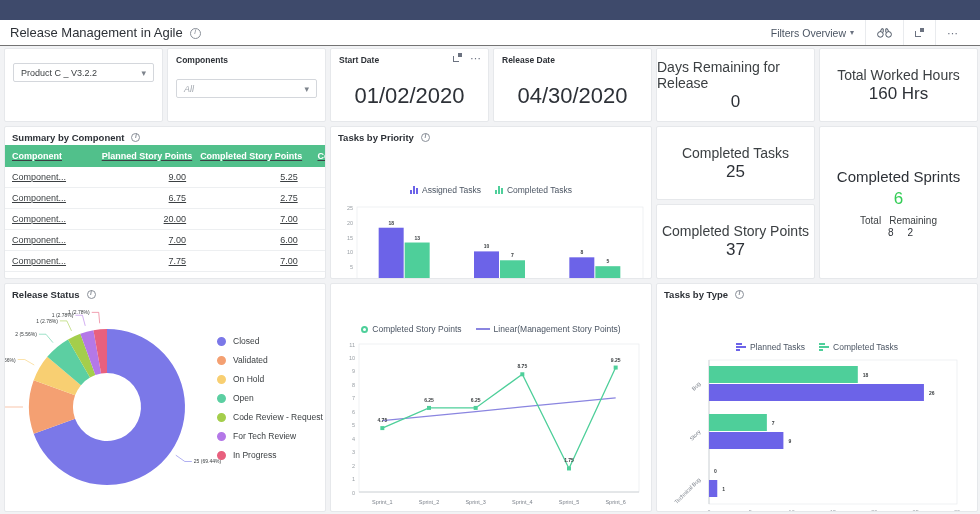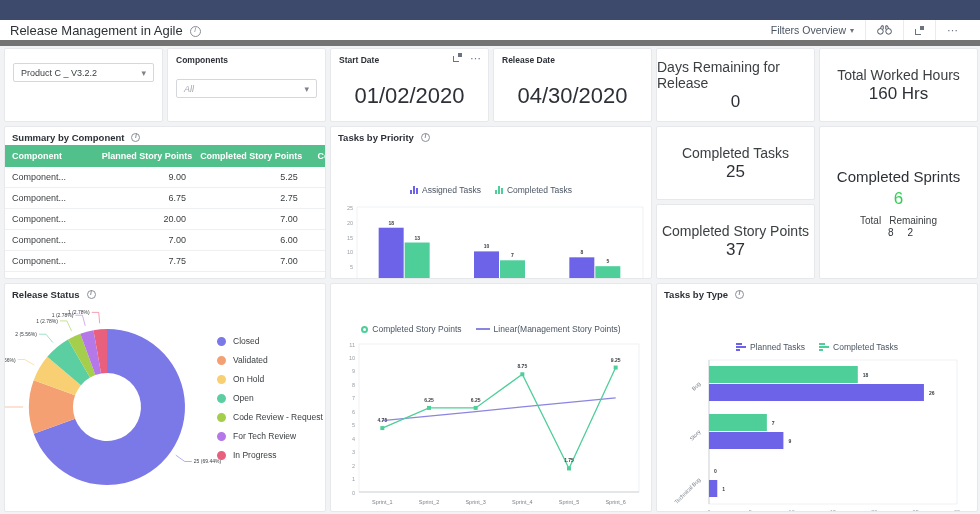--- a/index.html
+++ b/index.html
@@ -11,21 +11,21 @@
     font-size: 11px;
   }
   .app { width: 980px; height: 514px; position: relative; background: #f2f3f5; }
 
   
   .navbar { height: 20px; background: #3e4a6b; width: 100%; }
 
   
   .titlebar {
     height: 26px; background: #ffffff; display: flex; align-items: center;
-    padding: 0 10px; border-bottom: 6px solid #737373;
+    padding: 0 10px; border-bottom: 1px solid #737373;
   }
   .title-text { font-size: 13px; color: #2d3137; font-weight: 400; }
   .info-ic {
     display: inline-block; width: 11px; height: 11px; border: 1px solid #8a9099;
     border-radius: 50%; margin-left: 7px; position: relative; top: 1px;
   }
   .info-ic::after {
     content: "i"; position: absolute; left: 0; right: 0; top: -2px;
     text-align: center; font-size: 8px; color: #8a9099; font-style: italic;
   }
@@ -80,21 +80,21 @@
   .kpi-label { font-size: 14px; color: #3c4043; }
   .kpi-num { font-size: 17px; color: #2d3137; margin-top: 1px; }
 
   
   .sprint-title { font-size: 15px; color: #2d3137; }
   .sprint-num { font-size: 17px; color: #33cc55; margin-top: 4px; }
   .sprint-sub { display: flex; gap: 8px; margin-top: 6px; font-size: 10px; color: #3c4043; }
   .sprint-vals { display: flex; gap: 14px; margin-top: 1px; font-size: 10px; color: #2d3137; padding-left: 4px;}
 
   
-  table { border-collapse: collapse; width: 420px; table-layout: fixed; font-size: 9px; }
+  table { border-collapse: collapse; width: 420px; table-layout: fixed; font-size: 9px; text-decoration: underline; }
   thead th {
     background: #51c08b; color: #fff; font-size: 9px; font-weight: bold;
     text-align: left; padding: 6px 7px; height: 21px; white-space: nowrap;
   }
   tbody td {
     padding: 5px 7px; border-bottom: 1px solid #edeff1; color: #3c4043;
     white-space: nowrap; overflow: hidden;
   }
   td.num, th.num { text-align: right; }
   .tbl-wrap { height: 130px; overflow: hidden; }

